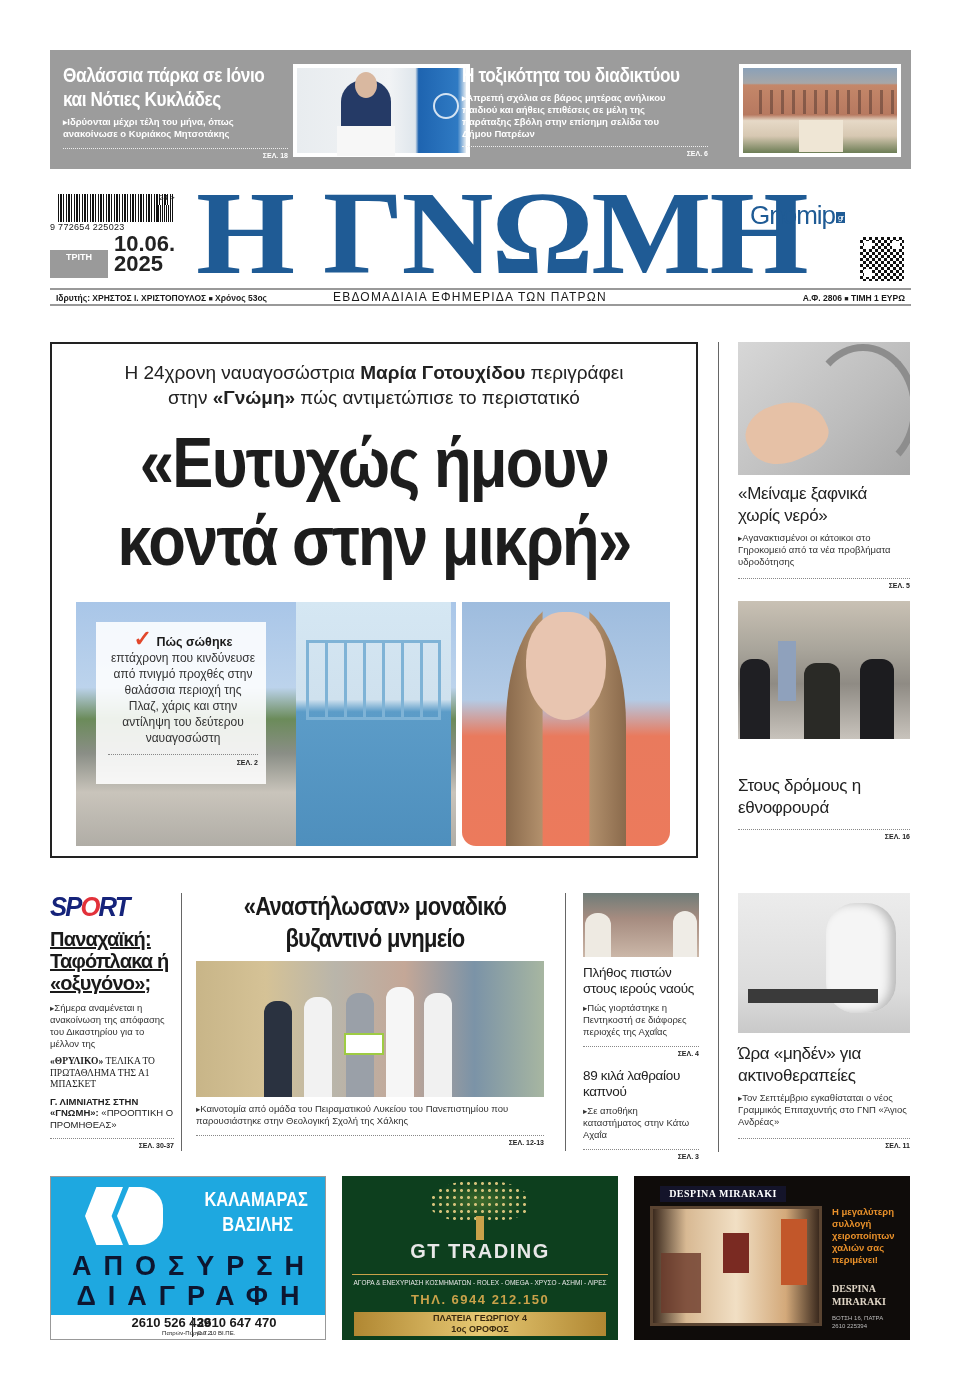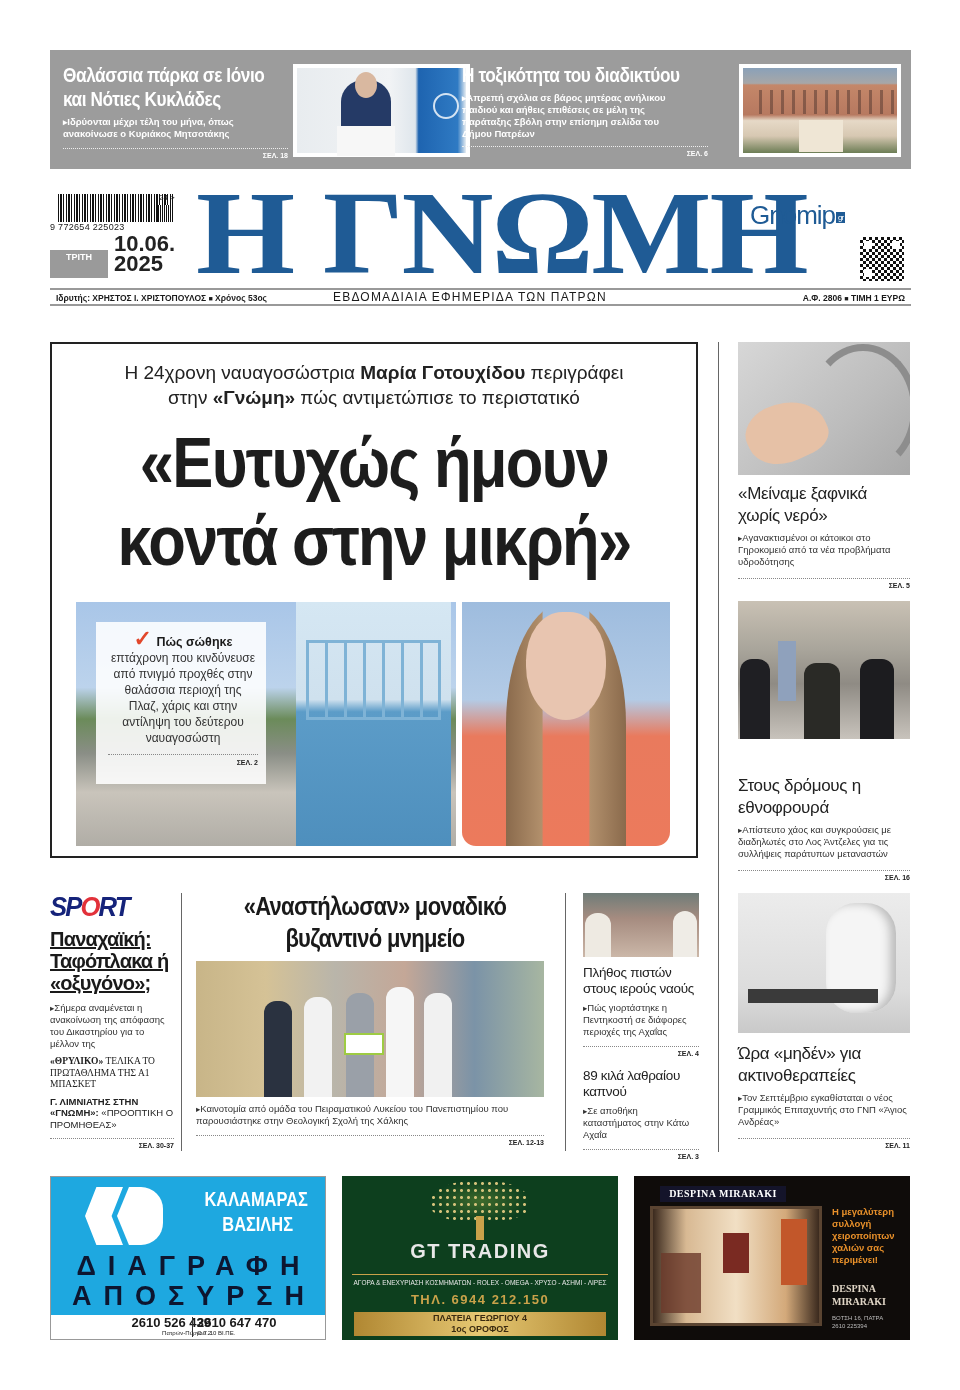--- a/index.html
+++ b/index.html
@@ -180,21 +180,20 @@
 </div>
 
 <div class="abs" style="left:738px;top:601px;width:172px;">
   <div class="side-photo" style="height:138px;background:linear-gradient(180deg,#c9c1b4 0%,#a9a59b 35%,#8f8b84 60%,#c8c3bc 100%);position:relative;">
     <div style="position:absolute;left:2px;top:58px;width:30px;height:80px;background:#1f1f23;border-radius:12px 12px 0 0;"></div>
     <div style="position:absolute;left:66px;top:62px;width:36px;height:76px;background:#2a2a26;border-radius:12px 12px 0 0;"></div>
     <div style="position:absolute;left:122px;top:58px;width:34px;height:80px;background:#1c1c1f;border-radius:12px 12px 0 0;"></div>
     <div style="position:absolute;left:40px;top:40px;width:18px;height:60px;background:#8fa1bc;"></div>
   </div>
   <div class="side-title" style="margin-top:36px;">Στους δρόμους η εθνοφρουρά</div>
-  <div class="side-text bullet" style="margin-top:5px;">Απίστευτο χάος και συγκρούσεις με διαδηλωτές στο Λος Άντζελες για τις συλλήψεις παράτυπων μεταναστών</div>
   <div class="dots" style="margin-top:10px;"></div>
   <div class="page-ref" style="margin-top:3px;">ΣΕΛ. 16</div>
 </div>
 
 <div class="abs" style="left:738px;top:893px;width:172px;">
   <div class="side-photo" style="height:140px;background:linear-gradient(180deg,#ececec,#dcdcdc 70%,#c9c9c9);position:relative;">
     <div style="position:absolute;left:88px;top:10px;width:70px;height:110px;background:#f5f5f5;border-radius:30px;box-shadow:inset -6px 0 10px #bbb;"></div>
     <div style="position:absolute;left:10px;top:96px;width:130px;height:14px;background:#3a3a3a;"></div>
   </div>
   <div class="side-title" style="margin-top:10px;">Ώρα «μηδέν» για ακτινοθεραπείες</div>
@@ -252,22 +251,22 @@
 <div class="abs ad ad-kal">
   <div class="abs" style="left:34px;top:10px;width:80px;height:58px;">
     <div style="position:absolute;left:0;top:0;width:38px;height:58px;background:#fff;clip-path:polygon(30% 0,100% 0,70% 50%,100% 100%,30% 100%,0 50%);"></div>
     <div style="position:absolute;left:32px;top:0;width:46px;height:58px;background:#fff;border-radius:0 22px 22px 0;clip-path:polygon(26% 0,100% 0,100% 100%,26% 100%,0 50%);"></div>
   </div>
   <div class="abs" style="left:134px;top:10px;color:#fff;font-weight:bold;font-size:20px;line-height:25px;text-align:right;width:108px;transform:scaleX(.82);transform-origin:right top;">
     <div>ΚΑΛΑΜΑΡΑΣ</div>
     <div>ΒΑΣΙΛΗΣ</div>
   </div>
   <div class="abs" style="left:0;top:74px;width:274px;text-align:center;color:#0d1630;font-weight:bold;font-size:27px;line-height:30px;letter-spacing:12px;padding-left:12px;">
+    <div>ΑΠΟΣΥΡΣΗ</div>
     <div>ΔΙΑΓΡΑΦΗ</div>
-    <div>ΑΠΟΣΥΡΣΗ</div>
   </div>
   <div class="abs" style="left:0;top:138px;width:274px;height:24px;background:#fff;">
     <div class="abs" style="left:60px;top:1px;width:100px;text-align:right;font-size:13px;font-weight:bold;line-height:13px;">
       <div>2610 526 439</div>
       <div style="font-size:6px;font-weight:normal;line-height:8px;">Πατρών-Πύργου 2</div>
     </div>
     <div class="abs" style="left:141px;top:2px;width:1px;height:20px;background:#333;"></div>
     <div class="abs" style="left:146px;top:1px;width:110px;font-size:13px;font-weight:bold;line-height:13px;">
       <div>2610 647 470</div>
       <div style="font-size:6px;font-weight:normal;line-height:8px;">Ο.Τ. 10 ΒΙ.ΠΕ.</div>

